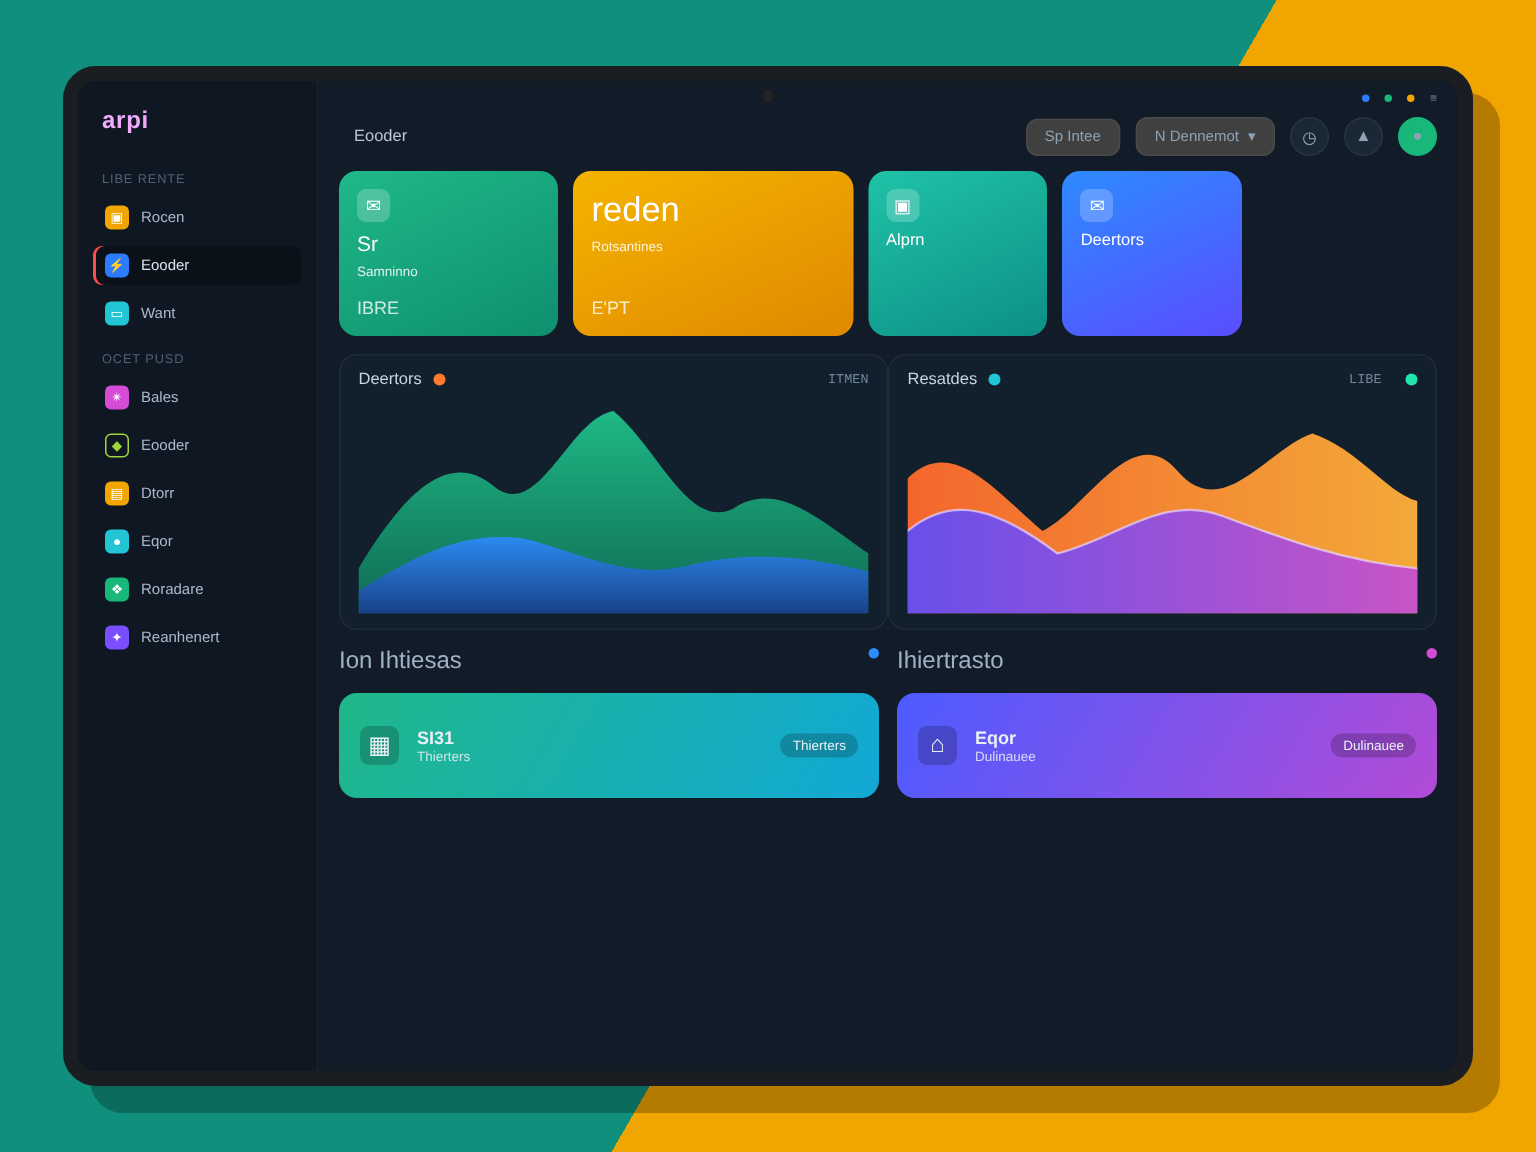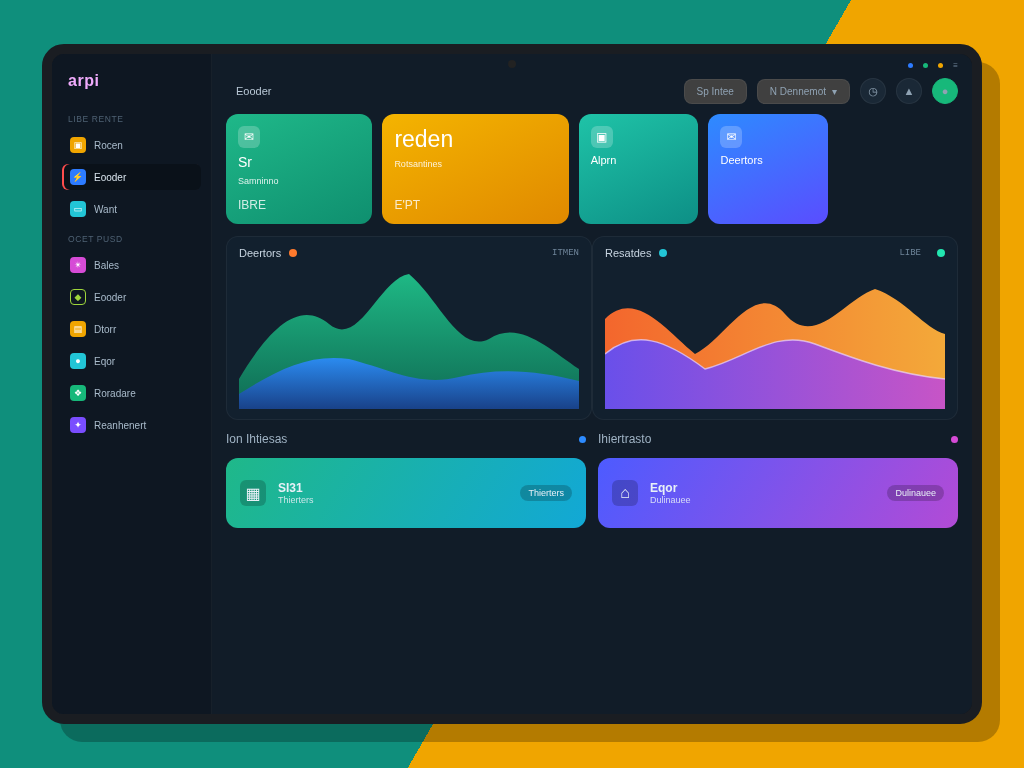--- a/index.html
+++ b/index.html
@@ -72,21 +72,21 @@
   .bottom { display:grid; grid-template-columns:1fr 1fr; gap:12px;}
   .wide { border-radius:12px; padding:12px 14px; min-height:70px; display:flex; align-items:center; gap:12px; color:#e8f0f7;}
   .wide.gr { background:linear-gradient(120deg,#1fb889 0%, #12a8d6 100%);}
   .wide.pb { background:linear-gradient(120deg,#4d5bff 0%, #b24bd6 100%);}
   .wide .w-ico{ width:26px;height:26px;border-radius:6px;background:rgba(0,0,0,0.2);display:flex;align-items:center;justify-content:center;}
   .wide .w-t1{font-size:12px;font-weight:600;}
   .wide .w-t2{font-size:9px;opacity:0.85;}
   .wide .sp{flex:1;}
   .tag{font-size:9px;padding:3px 8px;border-radius:10px;background:rgba(0,0,0,0.2);}
 
-  .sec-title{ font-size:12px; color:#9fb2c3; display:flex;align-items:center;gap:20px;}
+  .sec-title{ font-size:16px; color:#9fb2c3; display:flex;align-items:flex-start;gap:20px;}
   .sec-title .pd{width:7px;height:7px;border-radius:50%;}
 </style>
 </head>
 <body>
 
 <div class="tablet">
   <div class="camera"></div>
   <div class="screen">
 
     <aside class="sidebar">

